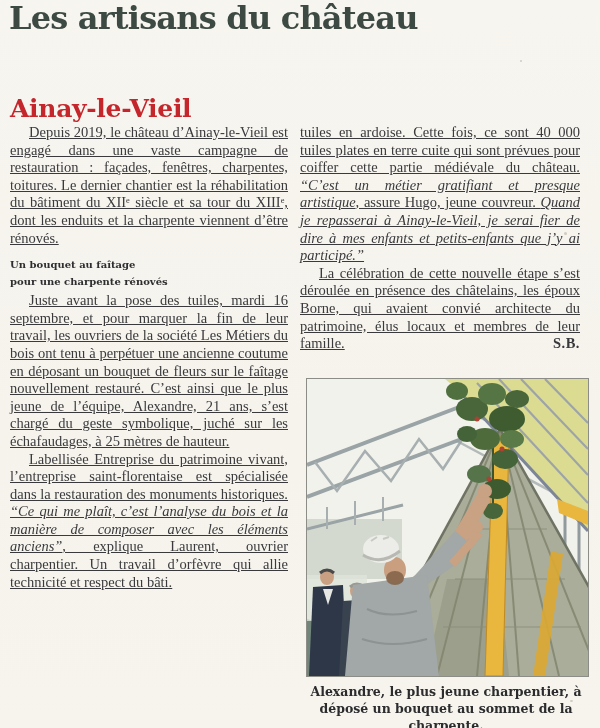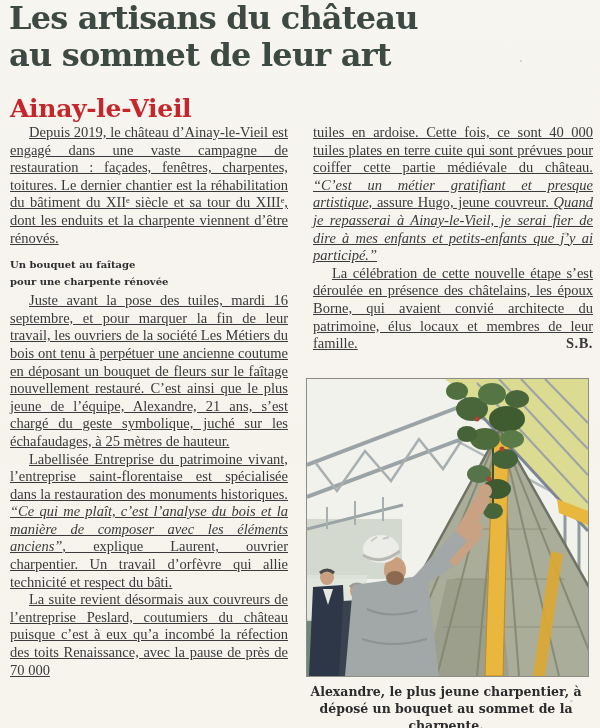--- a/index.html
+++ b/index.html
@@ -30,21 +30,21 @@
     color:#c4262b;
     letter-spacing:-0.3px;
   }
   .col {
     position:absolute; top:124px;
     font-size:14.5px; line-height:17.6px;
     color:#3a3a3d;
     text-align:justify;
   }
   .col-left  { left:10px;  width:278px; }
-  .col-right { left:313px; width:280px; }
+  .col-right { left:300px; width:280px; }
   .para { margin:0; text-indent:19px;text-decoration:underline; }
   .para.noindent { text-indent:0; }
   .subhead {
     margin:9px 0 2px 0;
     font-family:"DejaVu Serif", serif;
     font-weight:bold;
     font-size:10px; line-height:17px;
     color:#2e2e30;
     text-align:left;
   }
@@ -69,34 +69,32 @@
   }
   .speck { position:absolute; border-radius:50%; background:#cfccc2; }
 </style>
 </head>
 <body>
 
 <div class="page">
 
   <h1 class="headline" style="margin:0;">
     <div>Les artisans du château</div>
-    <div>au sommet de leur art</div>
   </h1>
 
   <div class="kicker">Ainay-le-Vieil</div>
 
   <div class="col col-left">
     <p class="para">Depuis 2019, le château d’Ainay-le-Vieil est engagé dans une vaste campagne de restauration : façades, fenêtres, charpentes, toitures. Le dernier chantier est la réhabilitation du bâtiment du XIIᵉ siècle et sa tour du XIIIᵉ, dont les enduits et la charpente viennent d’être rénovés.</p>
     <div class="subhead">
       <div>Un bouquet au faîtage</div>
-      <div>pour une charpente rénovée</div>
+      <div>pour une charpente rénovés</div>
     </div>
     <p class="para">Juste avant la pose des tuiles, mardi 16 septembre, et pour marquer la fin de leur travail, les ouvriers de la société Les Métiers du bois ont tenu à perpétuer une ancienne coutume en déposant un bouquet de fleurs sur le faîtage nouvellement restauré. C’est ainsi que le plus jeune de l’équipe, Alexandre, 21 ans, s’est chargé du geste symbolique, juché sur les échafaudages, à 25 mètres de hauteur.</p>
     <p class="para"><span>Labellisée Entreprise du patrimoine vivant, l’entreprise saint-florentaise est spécialisée dans la restauration des monuments historiques. </span><span class="ital">“Ce qui me plaît, c’est l’analyse du bois et la manière de composer avec les éléments anciens”</span><span>, explique Laurent, ouvrier charpentier. Un travail d’orfèvre qui allie technicité et respect du bâti.</span></p>
-    <p class="para">La suite revient désormais aux couvreurs de l’entreprise Peslard, coutumiers du château puisque c’est à eux qu’a incombé la réfection des toits Renaissance, avec la pause de près de 70 000</p>
   </div>
 
   <div class="col col-right">
     <p class="para noindent"><span>tuiles en ardoise. Cette fois, ce sont 40 000 tuiles plates en terre cuite qui sont prévues pour coiffer cette partie médiévale du château. </span><span class="ital">“C’est un métier gratifiant et presque artistique</span><span>, assure Hugo, jeune couvreur. </span><span class="ital">Quand je repasserai à Ainay-le-Vieil, je serai fier de dire à mes enfants et petits-enfants que j’y ai participé.”</span></p>
     <p class="para"><span>La célébration de cette nouvelle étape s’est déroulée en présence des châtelains, les époux Borne, qui avaient convié architecte du patrimoine, élus locaux et membres de leur famille.</span> <span class="byline">S.B.</span></p>
   </div>
 
   <div class="photo">
     <svg width="281" height="297" viewBox="0 0 281 297" xmlns="http://www.w3.org/2000/svg">
 

